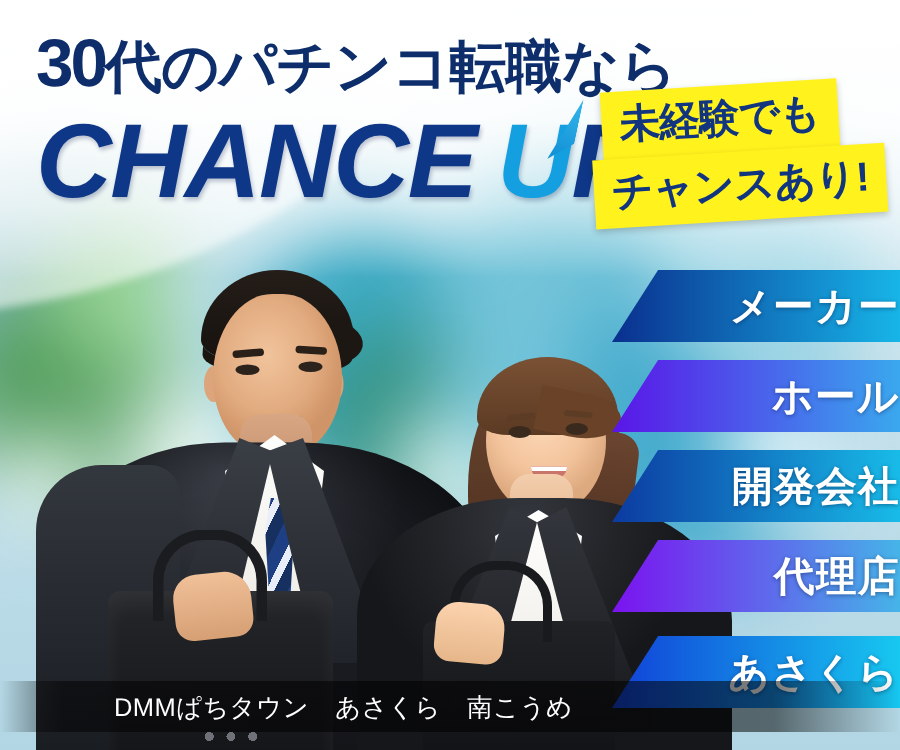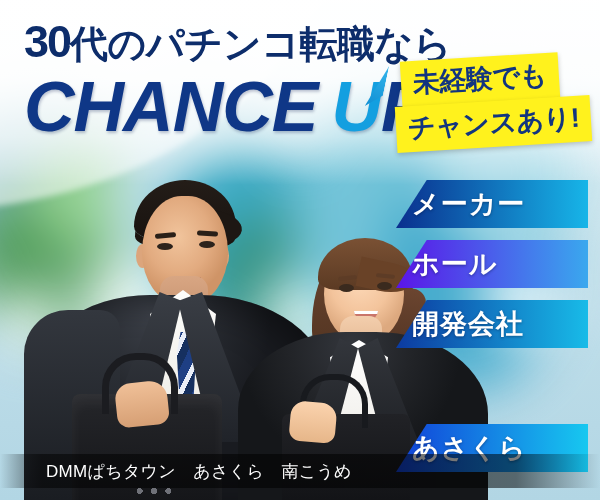--- a/index.html
+++ b/index.html
@@ -292,27 +292,27 @@
     padding: 4px 12px 6px 12px;
     box-shadow: 0 2px 5px rgba(0,0,0,.22);
     transform: rotate(-3.5deg);
   }
   #badge-1 { left: 401px; top: 57px; }
   #badge-2 { left: 396px; top: 101px; }
 
   
   .menu-item {
     position: absolute;
-    right: 12px;
+    right: 0;
     width: 192px;
     height: 48px;
     clip-path: polygon(16% 0, 100% 0, 100% 100%, 0 100%);
     display: flex;
     align-items: center;
-    justify-content: flex-start;
+    justify-content: flex-end;
     box-shadow: 0 2px 5px rgba(0,0,0,.25);
   }
   .menu-item .label {
     color: #ffffff;
     font-size: 27px;
     font-weight: 700;
     letter-spacing: 1px;
     text-shadow: 0 1px 3px rgba(0,20,60,.45);
     padding-left: 16px;
   }
@@ -328,21 +328,21 @@
         rgba(0,0,0,.58) 50%,
         rgba(0,0,0,.52) 86%,
         rgba(0,0,0,0) 100%);
     display: flex;
     align-items: center;
   }
   #credit-text {
     color: #ffffff;
     font-size: 17px;
     font-weight: 400;
-    padding-left: 46px;
+    padding-left: 76px;
     letter-spacing: .3px;
     white-space: nowrap;
   }
 </style>
 </head>
 <body>
 
 <div id="banner">
 
   <div class="bg-base"></div>
@@ -422,20 +422,23 @@
 
   <div class="menu-item" style="top:180px;  background:linear-gradient(90deg,#0a2f8e 0%, #17b5e8 100%);">
     <span class="label">メーカー</span>
   </div>
   <div class="menu-item" style="top:240px;  background:linear-gradient(90deg,#5a15e8 0%, #3aa8ee 100%);">
     <span class="label">ホール</span>
   </div>
   <div class="menu-item" style="top:300px;  background:linear-gradient(90deg,#0c3aa0 0%, #18bbe8 100%);">
     <span class="label">開発会社</span>
   </div>
+  <div class="menu-item" style="top:360px;  background:linear-gradient(90deg,#7b12f0 0%, #46b4e8 100%);">
+    <span class="label">代理店</span>
+  </div>
   <div class="menu-item" style="top:424px;  background:linear-gradient(90deg,#1140d8 0%, #17c8f0 100%);">
     <span class="label">あさくら</span>
   </div>
 
   <div id="credit-bar">
     <span id="credit-text">DMMぱちタウン　あさくら　南こうめ</span>
   </div>
 
 </div>
 

